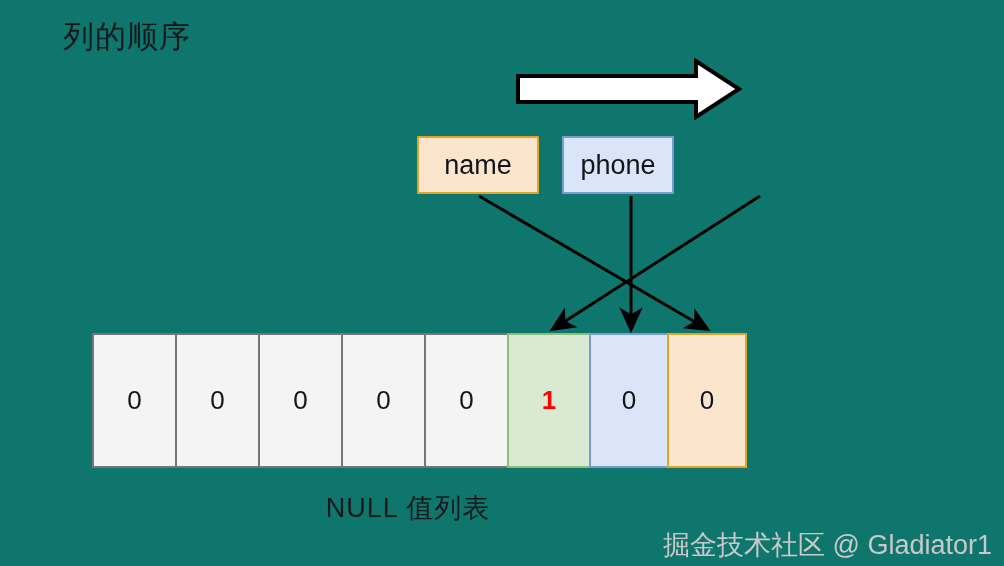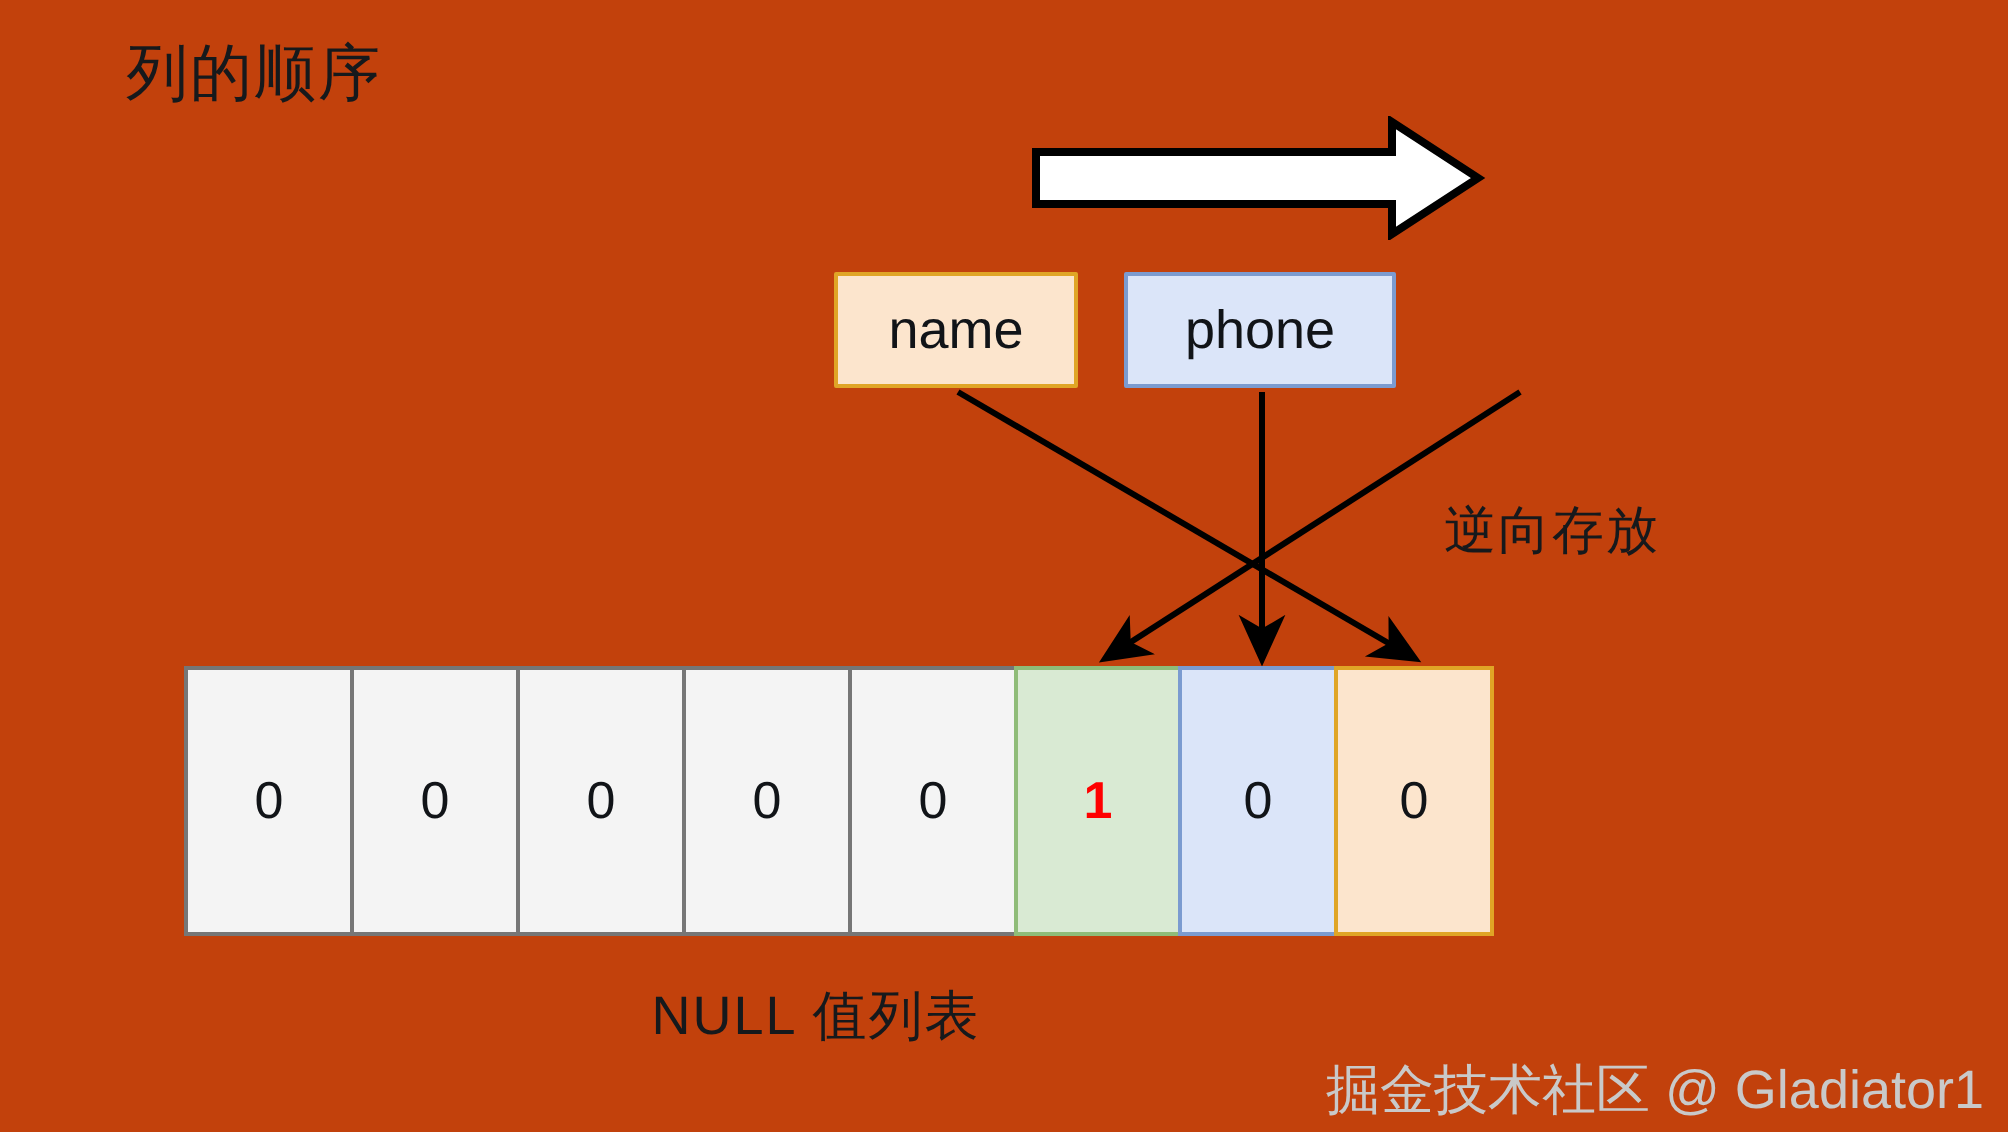--- a/index.html
+++ b/index.html
@@ -7,21 +7,21 @@
     padding: 0;
     background: #ffffff;
   }
   body {
     font-family: "Liberation Sans", "DejaVu Sans", sans-serif;
   }
   #canvas {
     position: relative;
     width: 1004px;
     height: 566px;
-    background: #c2410c;
+    background: #0f766e;
     overflow: hidden;
   }
   .abs { position: absolute; }
 
   
   #flow-title {
     left: 0;
     top: 18px;
     width: 1004px;
     text-align: center;
@@ -45,21 +45,21 @@
     box-sizing: border-box;
     display: flex;
     align-items: center;
     justify-content: center;
     font-size: 27px;
     color: #111418;
     border-radius: 1px;
   }
   #col-name  { left: 417px; top: 136px; width: 122px;
                background: #fce5cd; border-color: #e0a526; }
-  #col-phone { left: 562px; top: 136px; width: 136px;
+  #col-phone { left: 562px; top: 136px; width: 112px;
                background: #dbe5f9; border-color: #7b9bd0; }
   #col-age   { left: 719px; top: 136px; width: 101px;
                background: #d9ead3; border-color: #8fbc78; }
 
   
   #connectors-svg { left: 0; top: 0; }
 
   
   #reverse-label {
     left: 722px;
@@ -146,21 +146,20 @@
       </marker>
     </defs>
 
     <line x1="479" y1="196" x2="707" y2="329" stroke="#000000" stroke-width="3" marker-end="url(#ahead)"></line>
 
     <line x1="631" y1="196" x2="631" y2="329" stroke="#000000" stroke-width="3" marker-end="url(#ahead)"></line>
 
     <line x1="760" y1="196" x2="553" y2="329" stroke="#000000" stroke-width="3" marker-end="url(#ahead)"></line>
   </svg>
 
-  <div class="abs" id="reverse-label">逆向存放</div>
 
   <div class="abs" id="cell-strip">
     <div class="cell gray" style="width:85px">
       <span class="val black">0</span>
     </div>
     <div class="cell gray" style="width:85px">
       <span class="val black">0</span>
     </div>
     <div class="cell gray" style="width:85px">
       <span class="val black">0</span>

